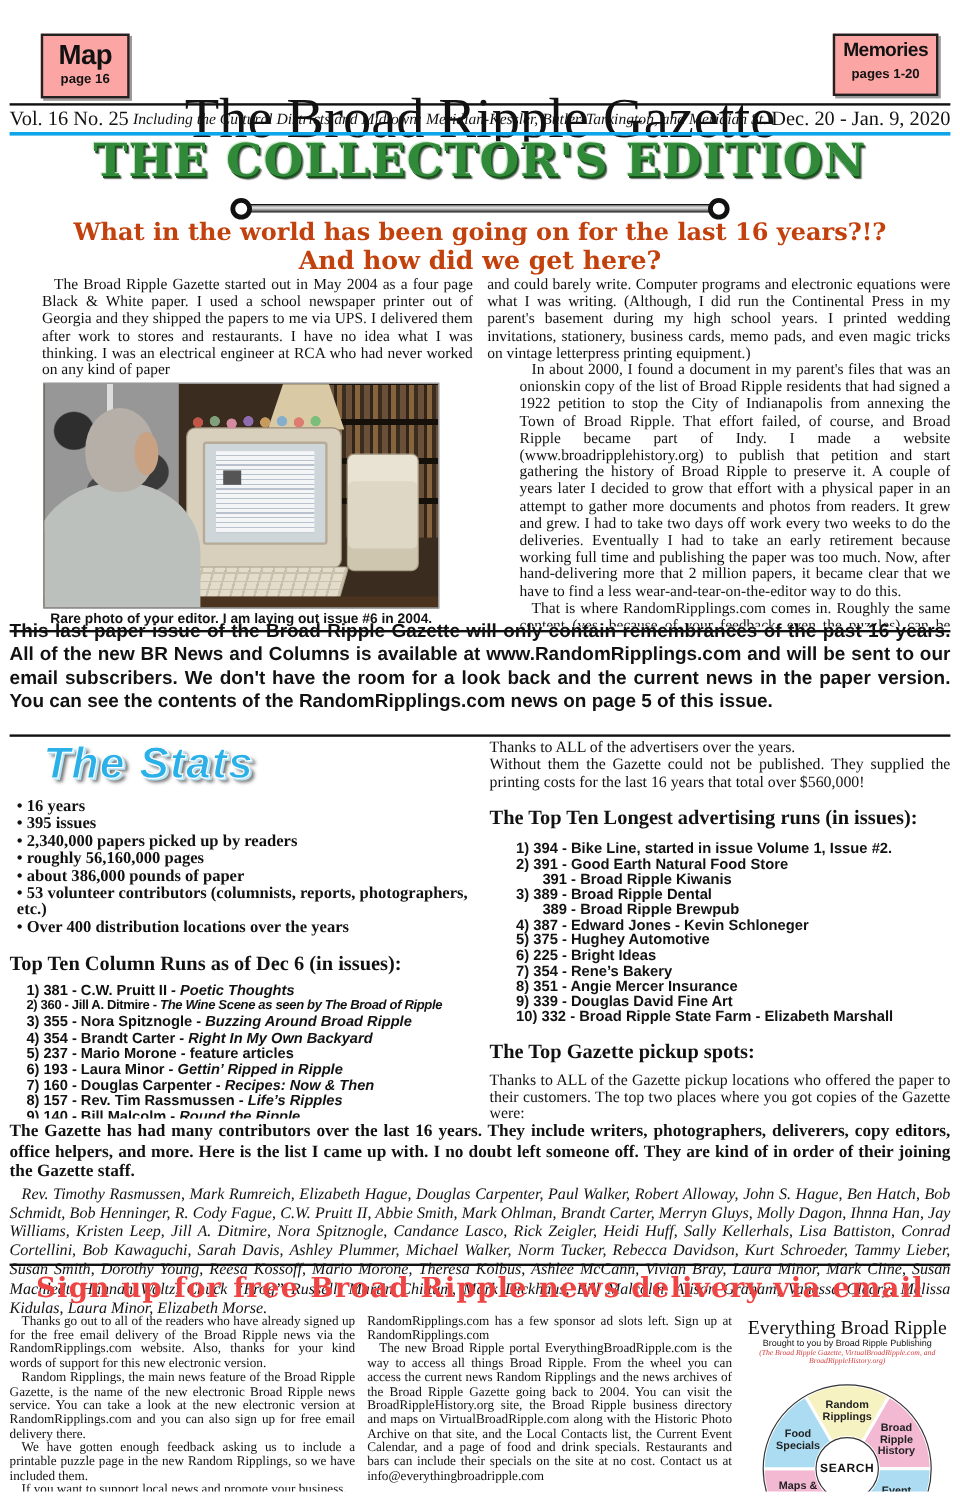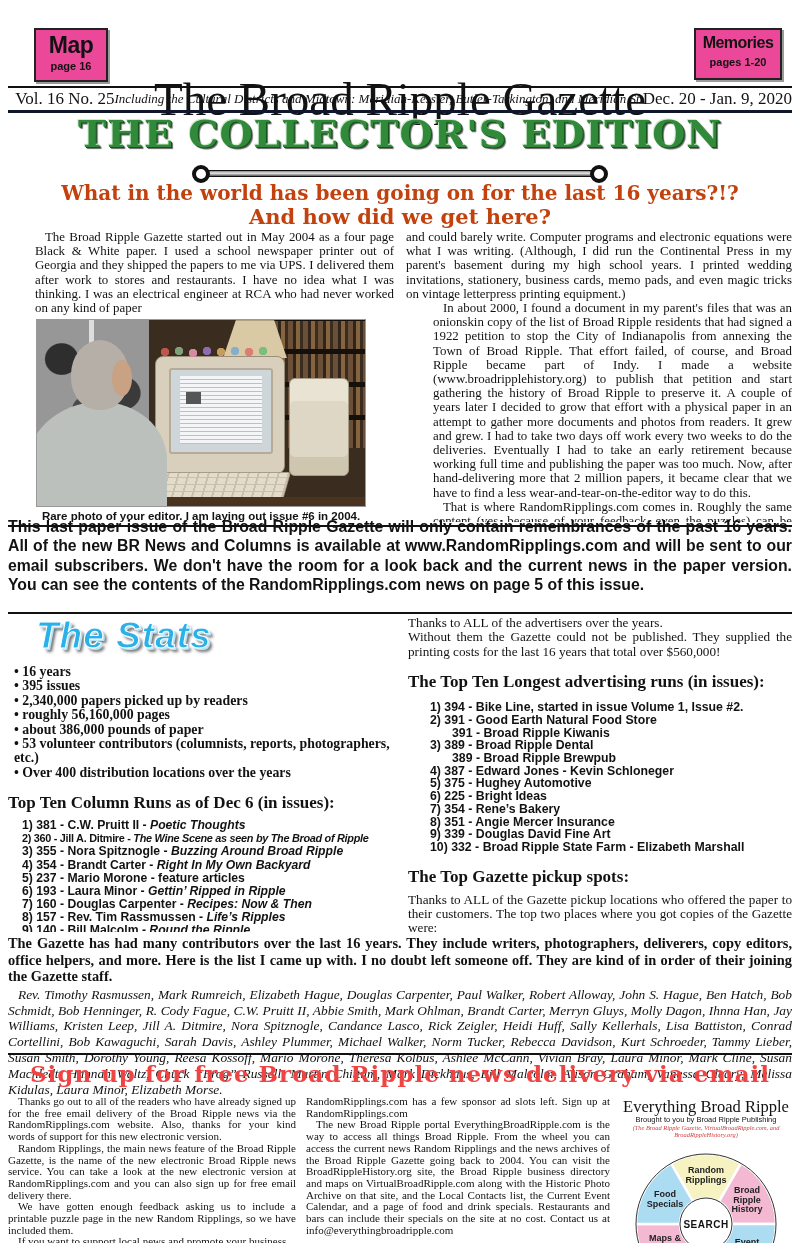--- a/index.html
+++ b/index.html
@@ -1,30 +1,30 @@
 <!DOCTYPE html>
 <html><head>
 <meta charset="utf-8">
 <style>
   html,body{margin:0;padding:0;background:#fff;}
   .page{position:relative;width:800px;height:1247px;background:#fff;overflow:hidden;
         font-family:"Liberation Serif",serif;color:#121212;}
   
-  .hdr-box{position:absolute;border:2px solid #222;background:#ec4899;text-align:center;
+  .hdr-box{position:absolute;border:2px solid #222;background:#fca5a5;text-align:center;
            box-shadow:2px 2px 0 #9a9a9a;font-family:"Liberation Sans",sans-serif;}
   .map-box{left:34px;top:28px;width:70px;height:50px;}
   .mem-box{right:18px;top:28px;width:84px;height:48px;}
   .hdr-box .t1{font-weight:bold;font-size:23px;line-height:30px;letter-spacing:-.5px;}
   .mem-box .t1{font-size:16px;line-height:26px;}
   .hdr-box .t2{font-weight:bold;font-size:11px;line-height:12px;}
   .masthead{position:absolute;left:110px;right:110px;top:22px;text-align:center;
             font-size:47px;line-height:58px;white-space:nowrap;margin-top:48px;}
   .inforow{position:absolute;top:86px;left:8px;right:8px;height:22px;
-           border-top:2px solid #111;border-bottom:3px solid #0f172a;
-           display:flex;align-items:center;justify-content:flex-end;}
+           border-top:2px solid #111;border-bottom:3px solid #0ea5e9;
+           display:flex;align-items:center;justify-content:space-between;}
   .vol{font-size:17px;} .tagline{font-style:italic;font-size:13px;} .daterange{font-size:17px;}
   
   .banner{position:absolute;top:112px;left:0;right:0;text-align:center;
           font-family:"DejaVu Serif",serif;font-weight:bold;font-size:38px;line-height:44px;
           letter-spacing:1px;color:#318a39;
           text-shadow:-1px -1px 0 #cfe9cf,1px 1px 0 #15521a,2px 2px 1px #666;}
   .axle{position:absolute;left:192px;top:166px;width:416px;height:16px;}
   .axle .rod{position:absolute;left:10px;right:10px;top:4px;height:5px;border:1px solid #111;
              border-radius:3px;background:linear-gradient(#888,#e8e8e8 45%,#555);}
   .axle .ring{position:absolute;top:-1px;width:10px;height:10px;border:4px solid #111;

